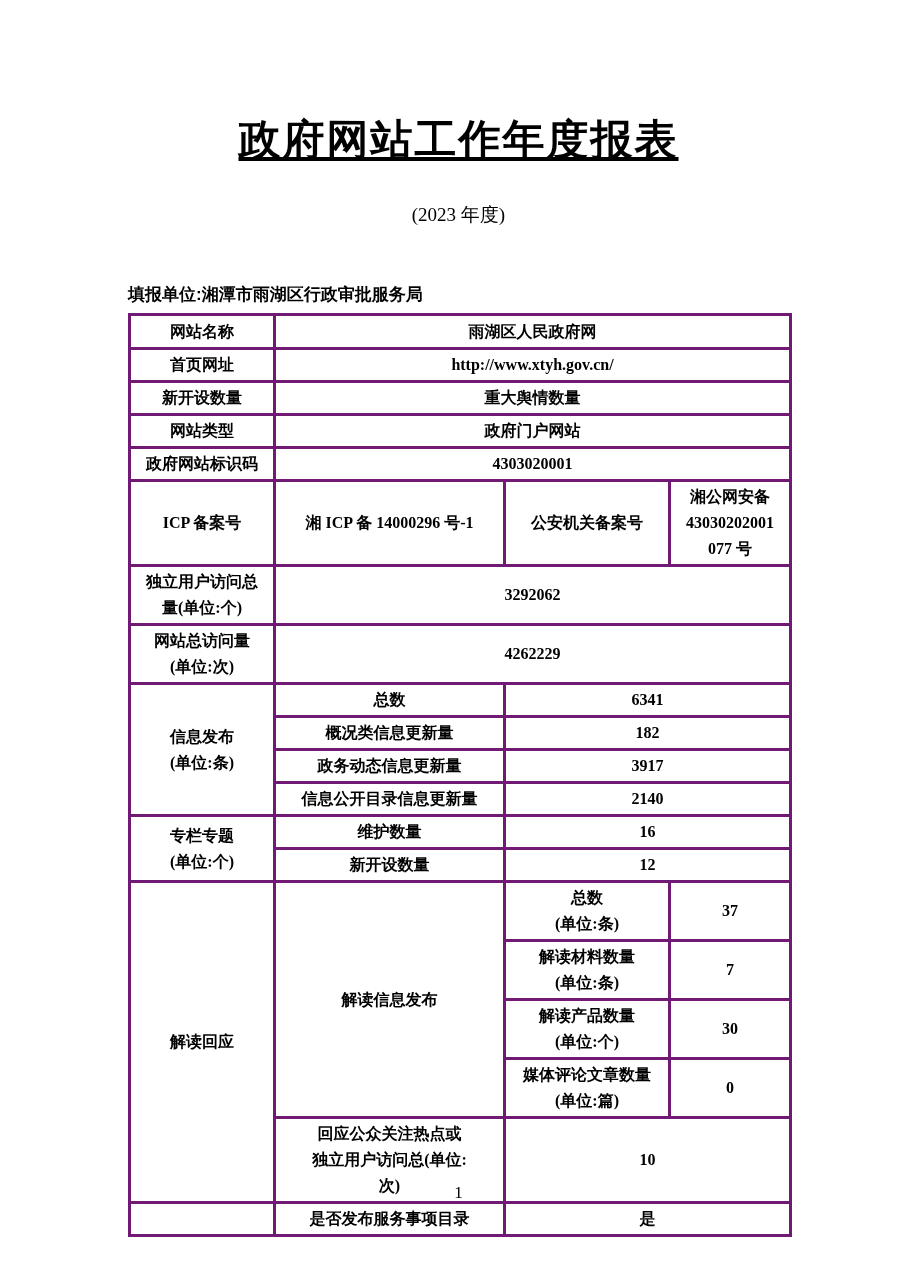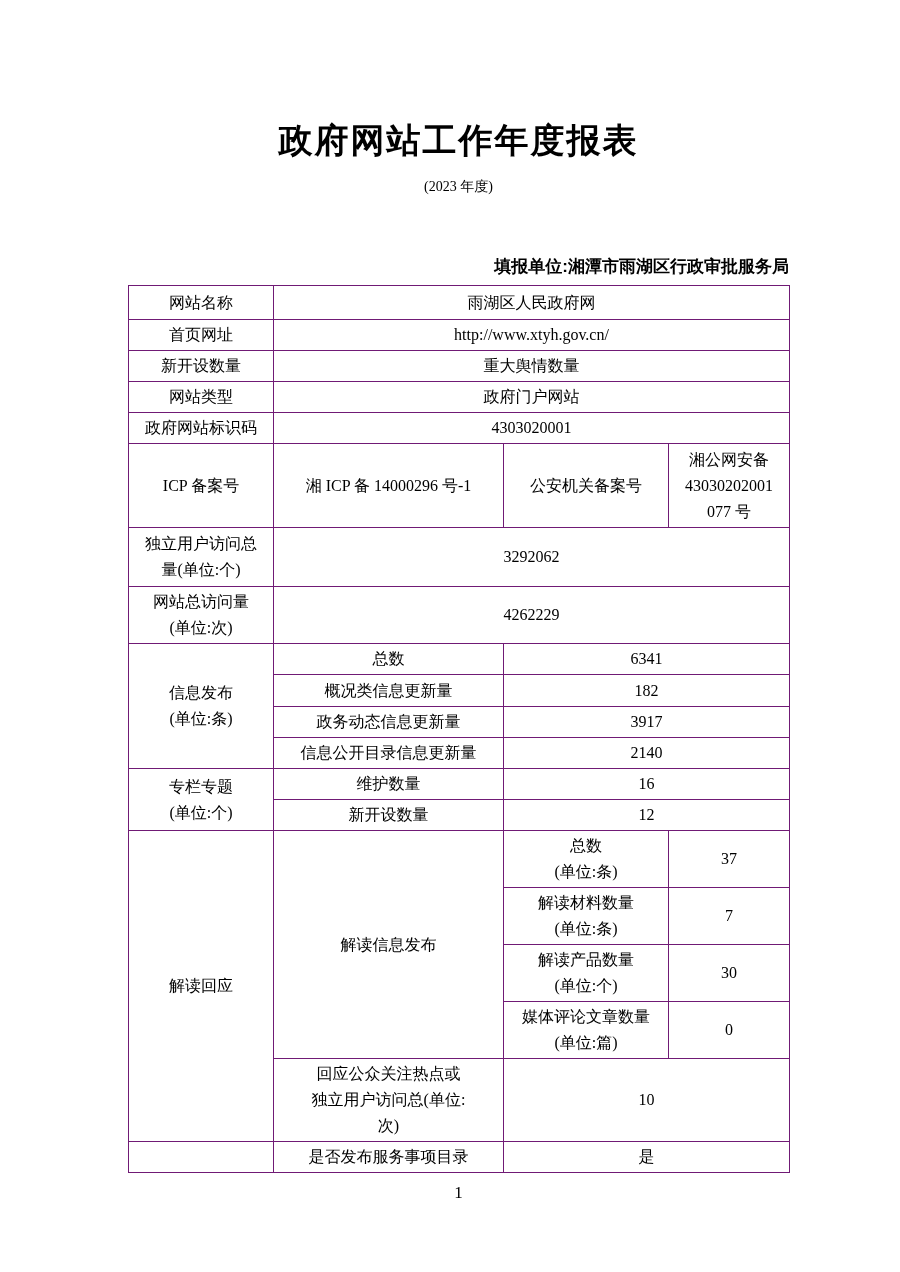--- a/index.html
+++ b/index.html
@@ -27,53 +27,55 @@
     position: absolute;
     left: 128px;
     top: 0;
     width: 661px;
   }
   .doc-title {
     margin-top: 118px;
     text-align: center;
     font-family: "Liberation Sans", "DejaVu Sans", sans-serif;
     font-weight: bold;
-    font-size: 34px;
+    font-size: 42px;
     line-height: 44px;
     letter-spacing: 2px;
+    text-decoration: underline;
   }
   .doc-subtitle {
-    margin-top: 12px;
-    text-align: center;
-    font-size: 14px;
+    margin-top: 40px;
+    text-align: center;
+    font-size: 19px;
     line-height: 26px;
   }
   .report-unit {
     margin-top: 56px;
-    text-align: right;
+    text-align: left;
     font-family: "Liberation Sans", "DejaVu Sans", sans-serif;
     font-weight: bold;
     font-size: 17px;
     line-height: 22px;
   }
   table.report {
     margin-top: 7px;
     width: 661px;
     border-collapse: collapse;
     table-layout: fixed;
   }
   table.report td {
-    border: 1px solid #701a75;
+    border: 3px solid #701a75;
     text-align: center;
     vertical-align: middle;
     font-size: 16px;
     line-height: 26px;
     white-space: pre-line;
     padding: 2px 4px;
     overflow: hidden;
+    font-weight: bold;
   }
   .page-number {
     position: absolute;
     left: 128px;
     top: 1183px;
     width: 661px;
     text-align: center;
     font-size: 17px;
   }
 </style>

